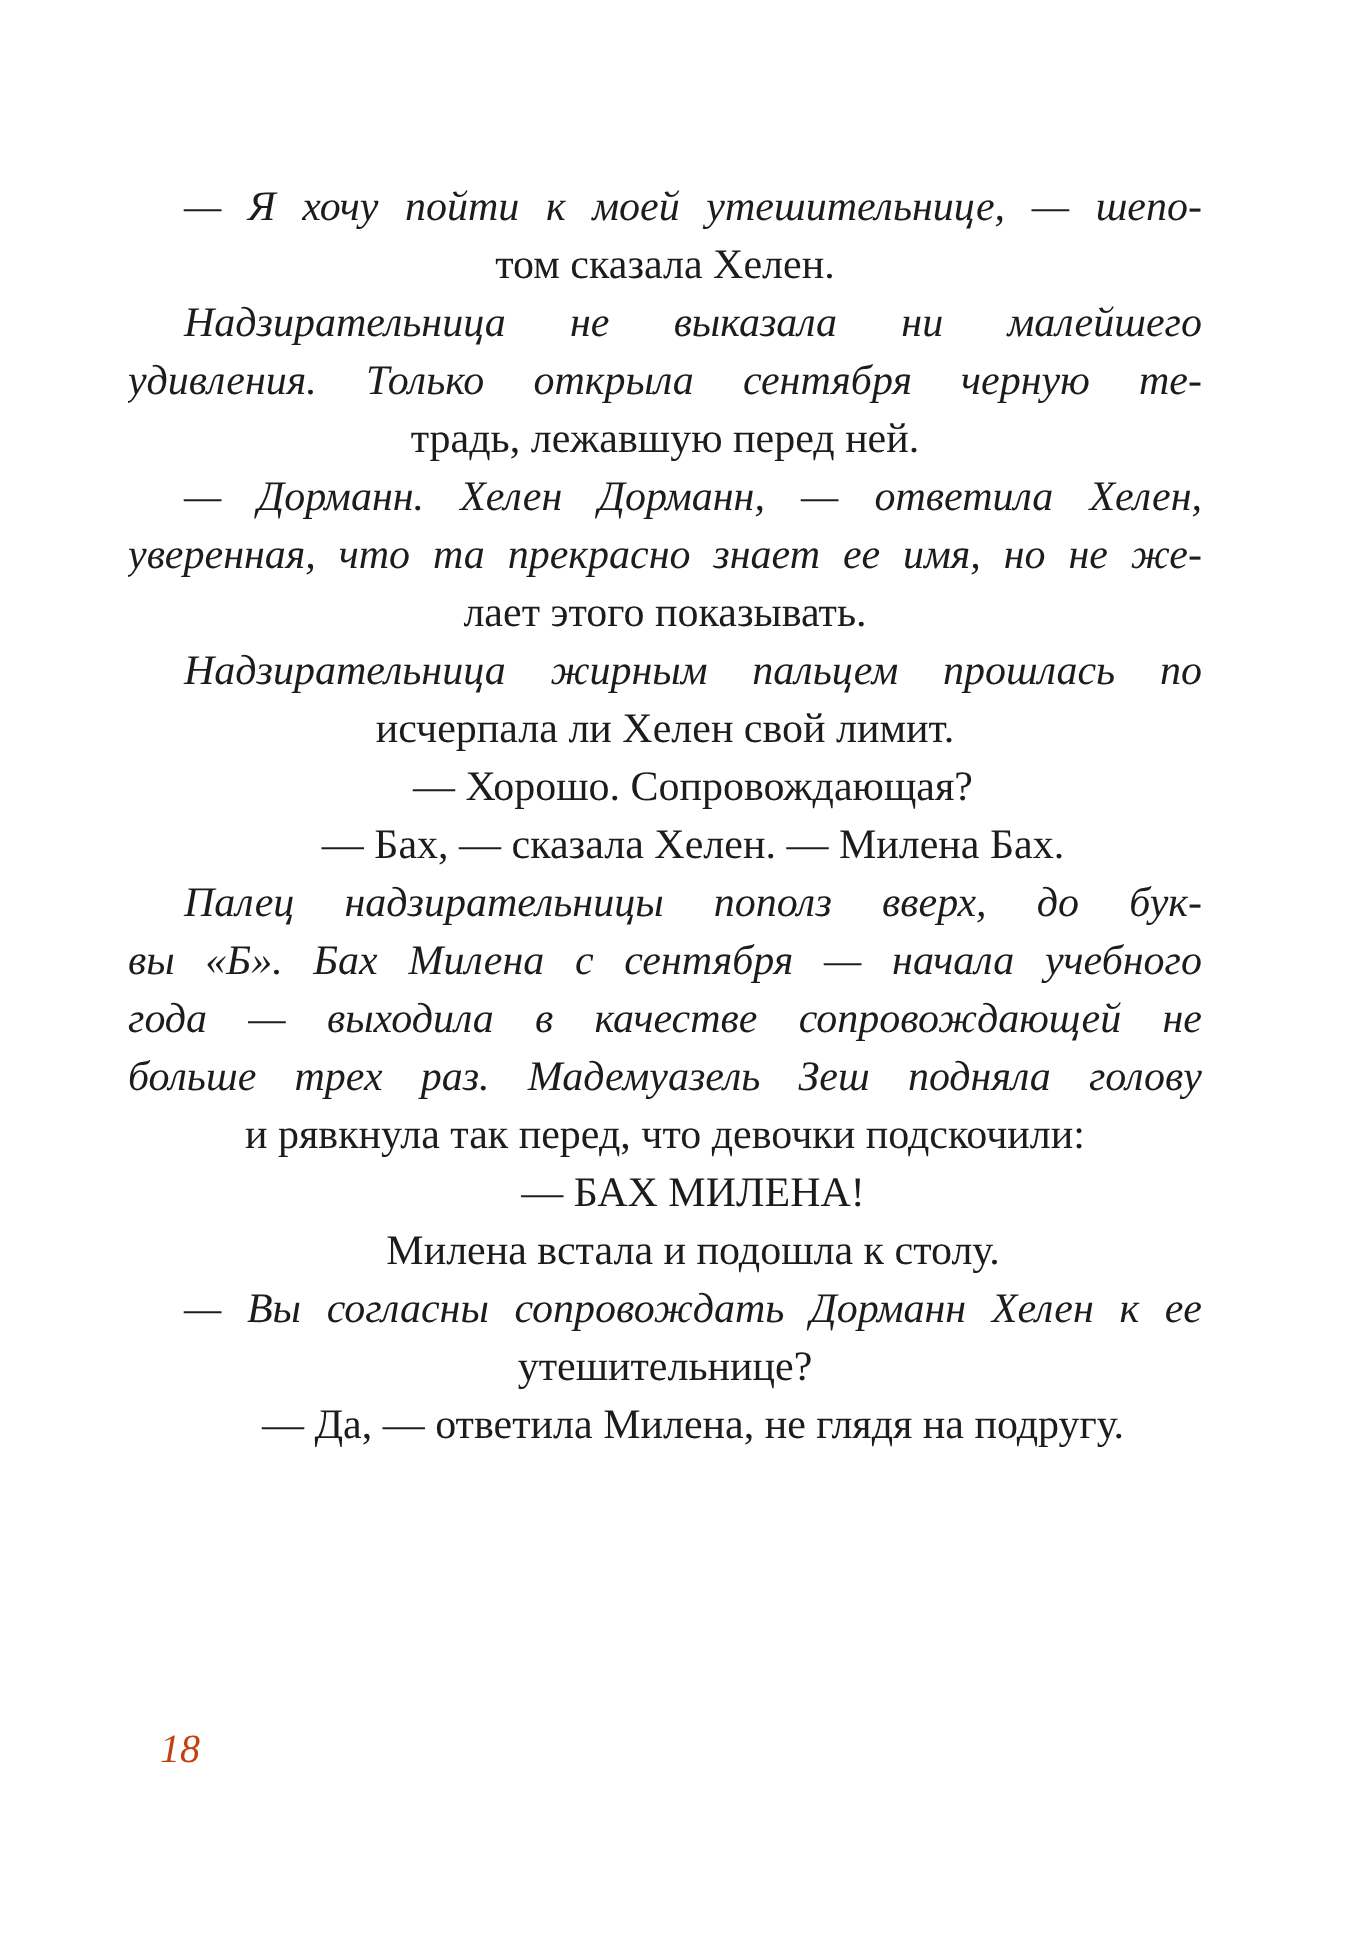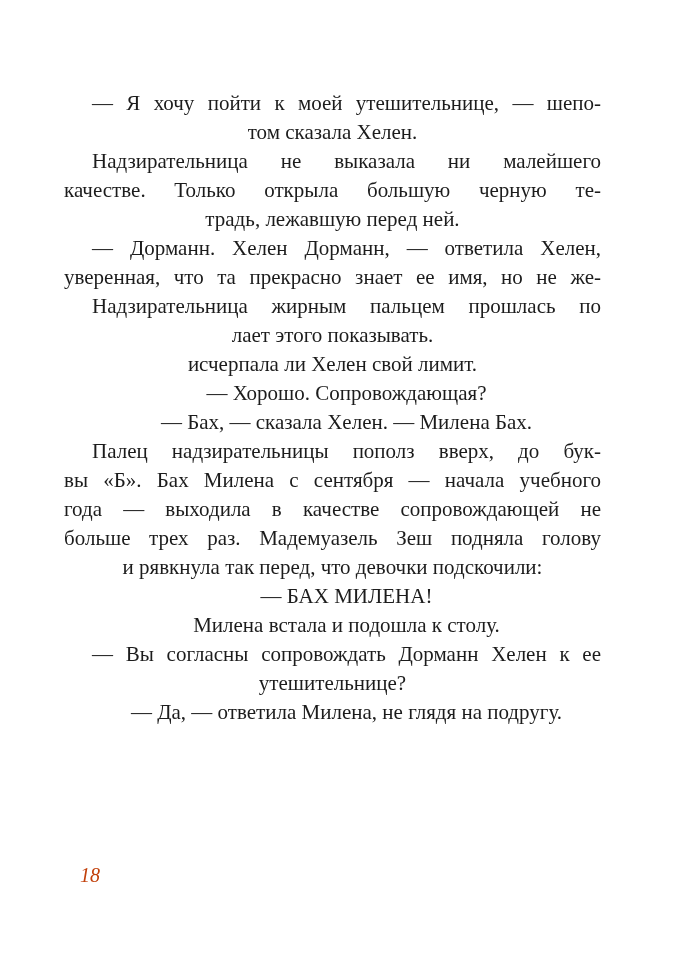--- a/index.html
+++ b/index.html
@@ -30,45 +30,46 @@
     white-space: normal;
     text-align: center;
     color: #1c1c1c;
   }
   .text-line.indent {
     padding-left: 28px;
   }
   .text-line.justify {
     text-align: justify;
     text-align-last: justify;
+    font-style: italic;
   }
   .page-number {
     position: absolute;
     left: 80px;
     top: 862px;
     font-size: 20px;
     line-height: 26px;
     font-style: italic;
     color: #c2410c;
   }
 </style>
 </head>
 <body>
 
 <div class="book-page">
   <div class="page-text">
       <div class="text-line indent justify">— Я хочу пойти к моей утешительнице, — шепо-</div>
       <div class="text-line">том сказала Хелен.</div>
       <div class="text-line indent justify">Надзирательница не выказала ни малейшего</div>
-      <div class="text-line justify">качестве. Только открыла большую черную те-</div>
+      <div class="text-line justify">удивления. Только открыла сентября черную те-</div>
       <div class="text-line">традь, лежавшую перед ней.</div>
       <div class="text-line indent justify">— Дорманн. Хелен Дорманн, — ответила Хелен,</div>
       <div class="text-line justify">уверенная, что та прекрасно знает ее имя, но не же-</div>
+      <div class="text-line">лает этого показывать.</div>
       <div class="text-line indent justify">Надзирательница жирным пальцем прошлась по</div>
-      <div class="text-line">лает этого показывать.</div>
       <div class="text-line">исчерпала ли Хелен свой лимит.</div>
       <div class="text-line indent">— Хорошо. Сопровождающая?</div>
       <div class="text-line indent">— Бах, — сказала Хелен. — Милена Бах.</div>
       <div class="text-line indent justify">Палец надзирательницы пополз вверх, до бук-</div>
       <div class="text-line justify">вы «Б». Бах Милена с сентября — начала учебного</div>
       <div class="text-line justify">года — выходила в качестве сопровождающей не</div>
       <div class="text-line justify">больше трех раз. Мадемуазель Зеш подняла голову</div>
       <div class="text-line">и рявкнула так перед, что девочки подскочили:</div>
       <div class="text-line indent">— БАХ МИЛЕНА!</div>
       <div class="text-line indent">Милена встала и подошла к столу.</div>

